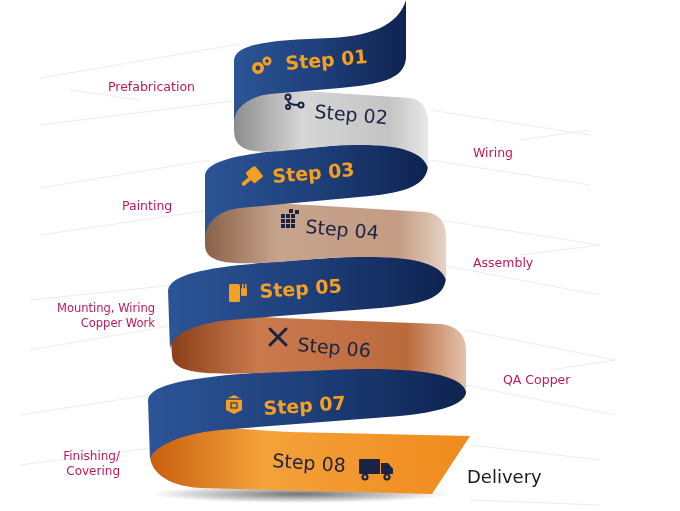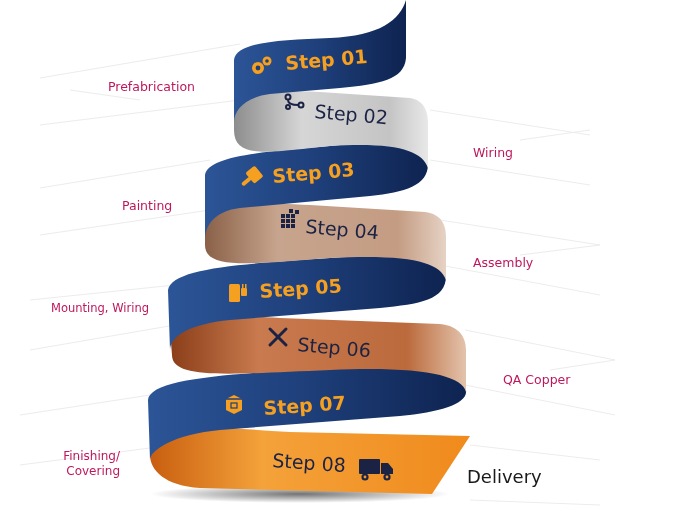--- a/index.html
+++ b/index.html
@@ -138,21 +138,22 @@
   <text class="steptxt" x="260" y="298" fill="#f5a020" transform="rotate(-4 260 298)">Step 05</text>
   <text class="steptxt" x="297" y="351" fill="#1b2345" style="font-weight:normal" transform="rotate(5 297 351)">Step 06</text>
   <text class="steptxt" x="264" y="415" fill="#f5a020" transform="rotate(-4 264 415)">Step 07</text>
   <text class="steptxt" x="272" y="467" fill="#1b2345" style="font-weight:normal" transform="rotate(4 272 467)">Step 08</text>
 </svg>
 
 <div class="lbl" style="left:108px;top:79px;">Prefabrication</div>
 <div class="lbl" style="left:473px;top:145px;">Wiring</div>
 <div class="lbl" style="left:122px;top:190px;margin-top:8px;">Painting</div>
 <div class="lbl" style="left:473px;top:247px;margin-top:8px;">Assembly</div>
-<div class="lbl right" style="left:34px;top:301px;width:115px;line-height:15px;font-size:11.5px;">
+<div class="lbl right" style="left:40px;top:301px;width:115px;line-height:15px;font-size:11.5px;">
   <div>Mounting, Wiring</div>
+  <div>Copper Work</div>
 </div>
 <div class="lbl" style="left:503px;top:372px;">QA Copper</div>
 <div class="lbl right" style="left:40px;top:417px;width:80px;line-height:15px;font-size:12px;margin-top:32px;">
   <div>Finishing/</div>
   <div>Covering</div>
 </div>
 <div class="lbl big" style="left:467px;top:466px;">Delivery</div>
 
 </body></html>

